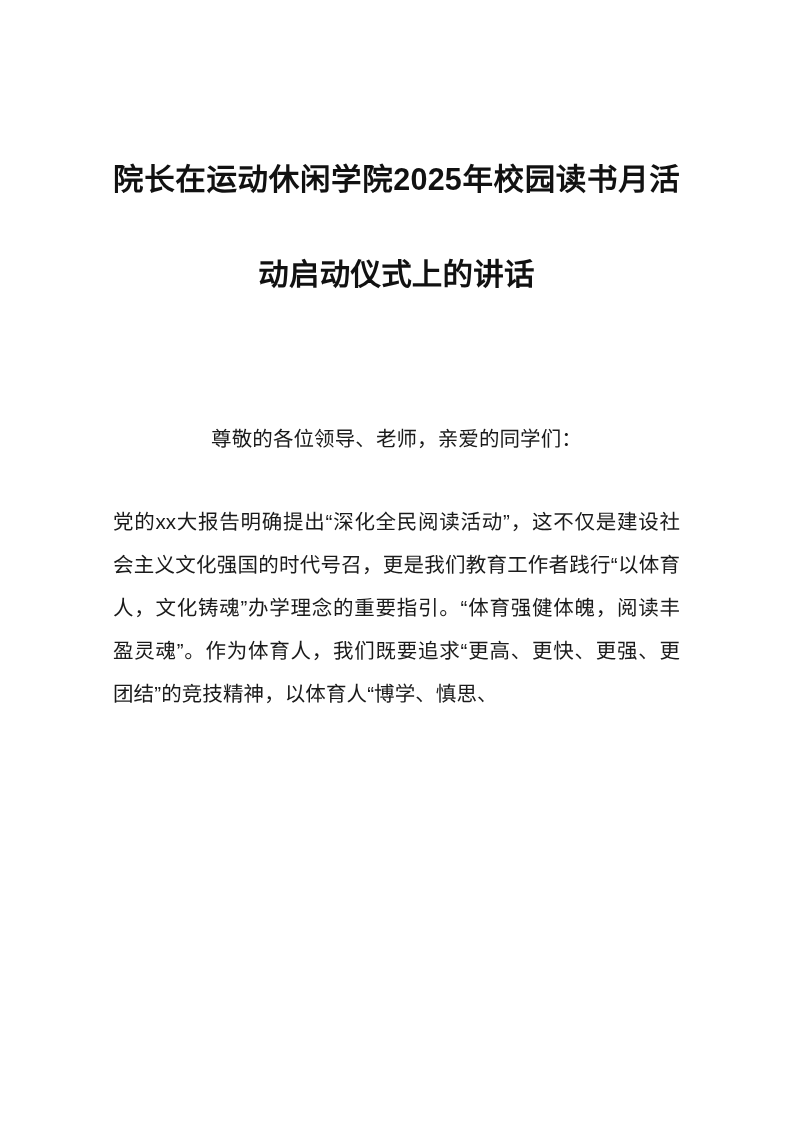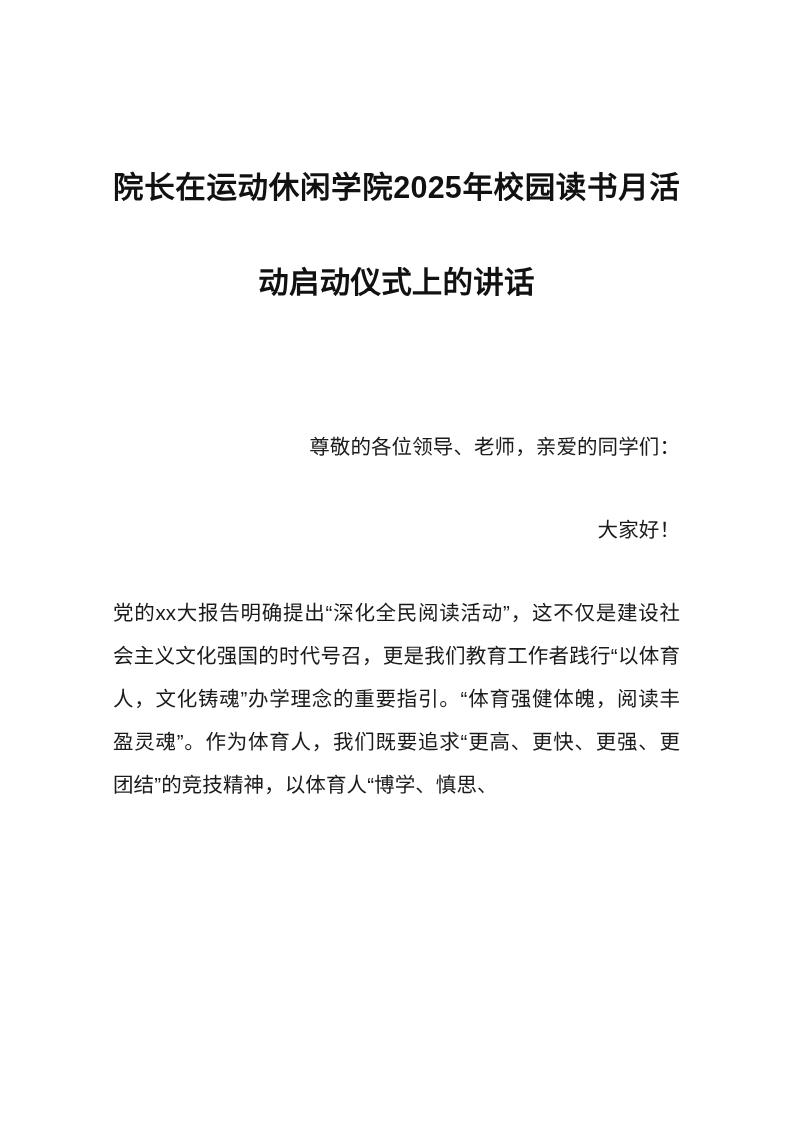--- a/index.html
+++ b/index.html
@@ -14,21 +14,21 @@
     font-family: "Liberation Sans", "DejaVu Sans", sans-serif;
     overflow: hidden;
   }
 
   .page {
     position: relative;
     width: 793px;
     height: 1122px;
     background: #ffffff;
     box-sizing: border-box;
-    padding: 12px 113px;
+    padding: 4px 113px;
   }
 
   
   .doc-title {
     margin: 0;
     padding-top: 128px;
     font-size: 30.5px;
     font-weight: bold;
     color: #111111;
     line-height: 95px;
@@ -58,32 +58,31 @@
     color: #1a1a1a;
     line-height: 43px;
     text-align: justify;
     text-justify: inter-ideograph;
     letter-spacing: 0.1px;
   }
   .para:last-child {
     margin-bottom: 0;
   }
   .para.short {
-    text-align: right;
+    text-align: center;
   }
 </style>
 </head>
 <body>
 
 <div class="page">
 
   <h1 class="doc-title">
     <span class="title-line-1">院长在运动休闲学院2025年校园读书月活</span>
     <span class="title-line-2">动启动仪式上的讲话</span>
   </h1>
 
   <div class="body-content">
     <p class="para short">尊敬的各位领导、老师，亲爱的同学们：</p>
-    <p class="para short">大家好！</p>
     <p class="para">党的xx大报告明确提出“深化全民阅读活动”，这不仅是建设社会主义文化强国的时代号召，更是我们教育工作者践行“以体育人，文化铸魂”办学理念的重要指引。“体育强健体魄，阅读丰盈灵魂”。作为体育人，我们既要追求“更高、更快、更强、更团结”的竞技精神，以体育人“博学、慎思、</p>
   </div>
 
 </div>
 
 </body></html>

